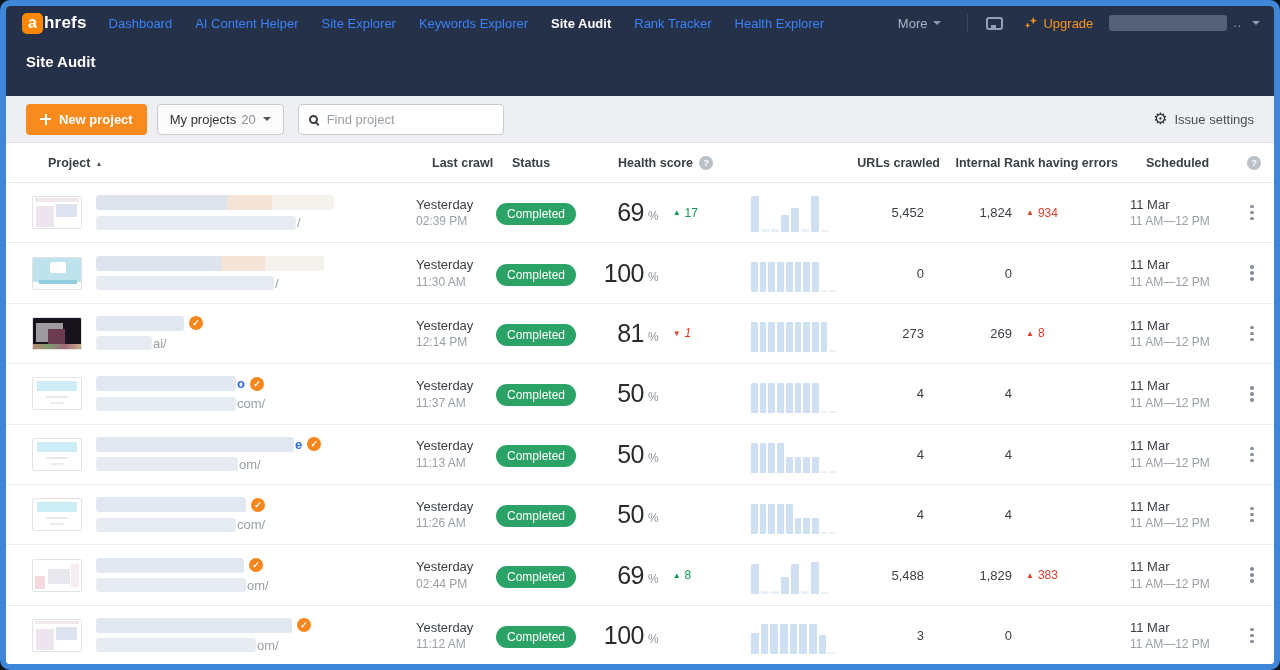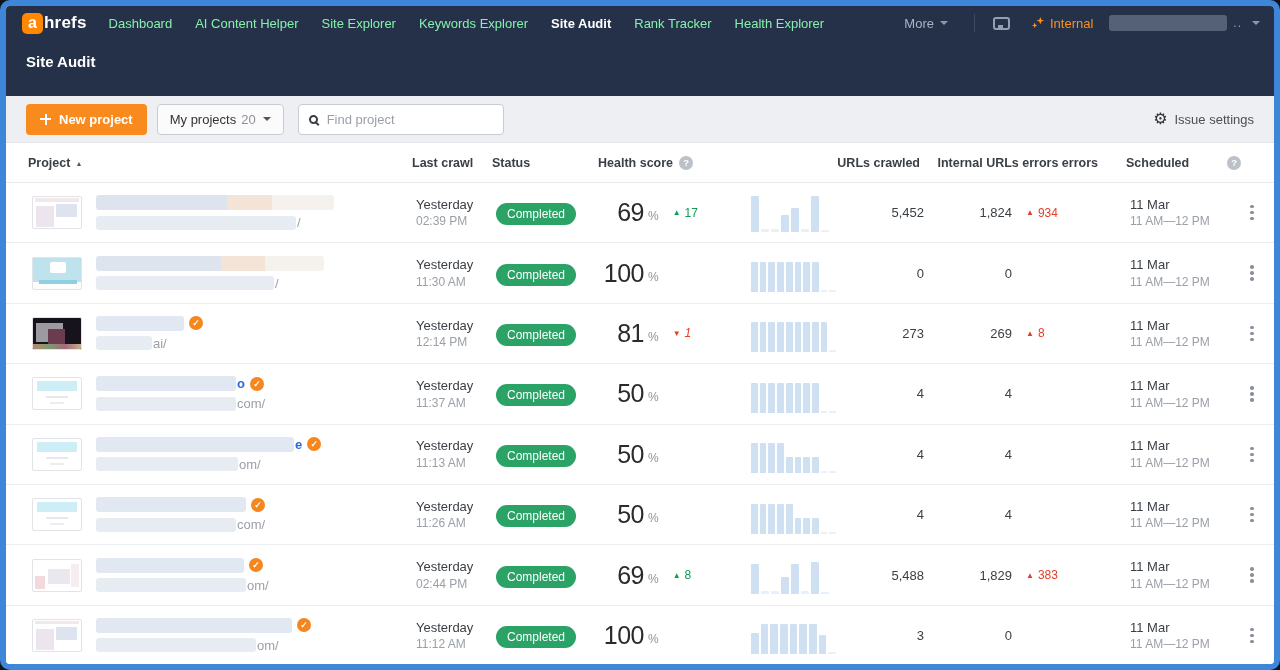--- a/index.html
+++ b/index.html
@@ -5,21 +5,21 @@
   * { box-sizing: border-box; margin: 0; padding: 0; }
   html,body { width:1280px; height:670px; background:#10141d; font-family:"Liberation Sans", sans-serif; }
   .frame { width:1280px; height:670px; border:6px solid #3e87d8; border-radius:10px; overflow:hidden; background:#fff; position:relative; }
 
   
   .navbar { background:#243149; height:34px; display:flex; align-items:center; padding:0 14px 0 16px; }
   .logo { display:flex; align-items:center; cursor:pointer; margin-right:22px; }
   .logo-a { background:#ff8800; color:#fff; width:21px; height:21px; border-radius:5px; display:inline-flex; align-items:center; justify-content:center; font-weight:700; font-size:16px; }
   .logo-rest { color:#fff; font-weight:700; font-size:17px; letter-spacing:.2px; margin-left:1px; }
   .nav-items { display:flex; align-items:center; }
-  .nav-item { color:#86efac; font-size:13px; margin-right:23px; cursor:pointer; white-space:nowrap; }
+  .nav-item { color:#3b82f6; font-size:13px; margin-right:23px; cursor:pointer; white-space:nowrap; }
   .nav-item.active { color:#ffffff; font-weight:700; }
   .nav-right { margin-left:auto; display:flex; align-items:center; }
   .more { color:#a9b3c2; font-size:13px; display:flex; align-items:center; cursor:pointer; margin-right:26px; }
   .caret-dn { width:0; height:0; border:4px solid transparent; border-top-color:#8d99ad; margin-left:6px; margin-top:4px; }
   .nav-divider { width:1px; height:18px; background:#3a4a63; margin-right:18px; }
   .display-icon { width:17px; height:13px; border:2px solid #93a0b4; border-radius:3px; position:relative; margin-right:20px; cursor:pointer; }
   .display-icon::after { content:""; position:absolute; left:3px; bottom:-1px; width:5px; height:4px; background:#93a0b4; }
   .upgrade { display:flex; align-items:center; color:#f8941d; font-size:13px; cursor:pointer; margin-right:16px; }
   .upgrade svg { margin-right:5px; }
   .account { display:flex; align-items:center; cursor:pointer; }
@@ -42,21 +42,21 @@
   .caret-dark { width:0; height:0; border:4px solid transparent; border-top-color:#555; margin-left:7px; margin-top:4px; }
   .search-box { margin-left:14px; background:#fff; border:1px solid #c8ccd2; border-radius:4px; height:31px; width:206px; display:flex; align-items:center; padding:0 10px; }
   .search-icon { width:9px; height:9px; border:2px solid #3a3f45; border-radius:50%; position:relative; flex:none; margin-right:9px; }
   .search-icon::after { content:""; position:absolute; width:2px; height:5px; background:#3a3f45; right:-2px; bottom:-4px; transform:rotate(-45deg); }
   .search-box input { border:none; outline:none; font-size:13px; color:#333; width:100%; font-family:"Liberation Sans",sans-serif; background:transparent; }
   .search-box input::placeholder { color:#9aa0a8; }
   .issue-settings { margin-left:auto; display:flex; align-items:center; color:#4a4f56; font-size:13px; cursor:pointer; }
   .gear-icon { color:#2f343a; font-size:16px; margin-right:7px; line-height:1; }
 
   
-  .thead { display:flex; align-items:center; height:40px; background:#fff; border-bottom:1px solid #e7e9ec; padding-left:22px; font-size:12.5px; font-weight:700; color:#3a3f45; }
+  .thead { display:flex; align-items:center; height:40px; background:#fff; border-bottom:1px solid #e7e9ec; padding-left:42px; font-size:12.5px; font-weight:700; color:#3a3f45; }
   .thead .hc { white-space:nowrap; }
   .h-project { width:372px; display:flex; align-items:center; cursor:pointer; }
   .sort-asc { font-size:7px; color:#555; margin-left:5px; margin-top:1px; }
   .h-crawl { width:82px; padding-left:12px; cursor:pointer; }
   .h-status { width:100px; padding-left:10px; cursor:pointer; }
   .h-health { width:150px; padding-left:16px; display:flex; align-items:center; cursor:pointer; }
   .h-chart { width:100px; }
   .h-urls { width:88px; text-align:right; cursor:pointer; }
   .h-errors { width:178px; text-align:right; cursor:pointer; }
   .h-sched { width:130px; padding-left:28px; display:flex; align-items:center; cursor:pointer;gap:32px; }
@@ -149,21 +149,21 @@
         <span>More</span>
         <span class="caret-dn"></span>
       </div>
       <div class="nav-divider"></div>
       <div class="display-icon"></div>
       <div class="upgrade">
         <svg width="15" height="15" viewBox="0 0 16 16">
           <path d="M11 1 12.1 4.1 15 5 12.1 5.9 11 9 9.9 5.9 7 5 9.9 4.1Z" fill="#f8941d"></path>
           <path d="M5 7 5.9 9.3 8 10 5.9 10.7 5 13 4.1 10.7 2 10 4.1 9.3Z" fill="#f8941d"></path>
         </svg>
-        <span>Internal</span>
+        <span>Upgrade</span>
       </div>
       <div class="account">
         <span class="redact-dark"></span>
         <span class="dots">..</span>
         <span class="caret-dn"></span>
       </div>
     </div>
   </div>
 
   <div class="title-bar">
@@ -196,21 +196,21 @@
       <span class="sort-asc">▲</span>
     </div>
     <div class="hc h-crawl">Last crawl</div>
     <div class="hc h-status">Status</div>
     <div class="hc h-health">
       <span>Health score</span>
       <span class="help">?</span>
     </div>
     <div class="hc h-chart"></div>
     <div class="hc h-urls">URLs crawled</div>
-    <div class="hc h-errors">Internal URLs errors errors</div>
+    <div class="hc h-errors">Internal Rank having errors</div>
     <div class="hc h-sched">
       <span>Scheduled</span>
       <span class="help">?</span>
     </div>
   </div>
 
   <div id="rows">
   <div class="row">
     <div class="col thumb-col">
       <div class="thumb t-v1">

